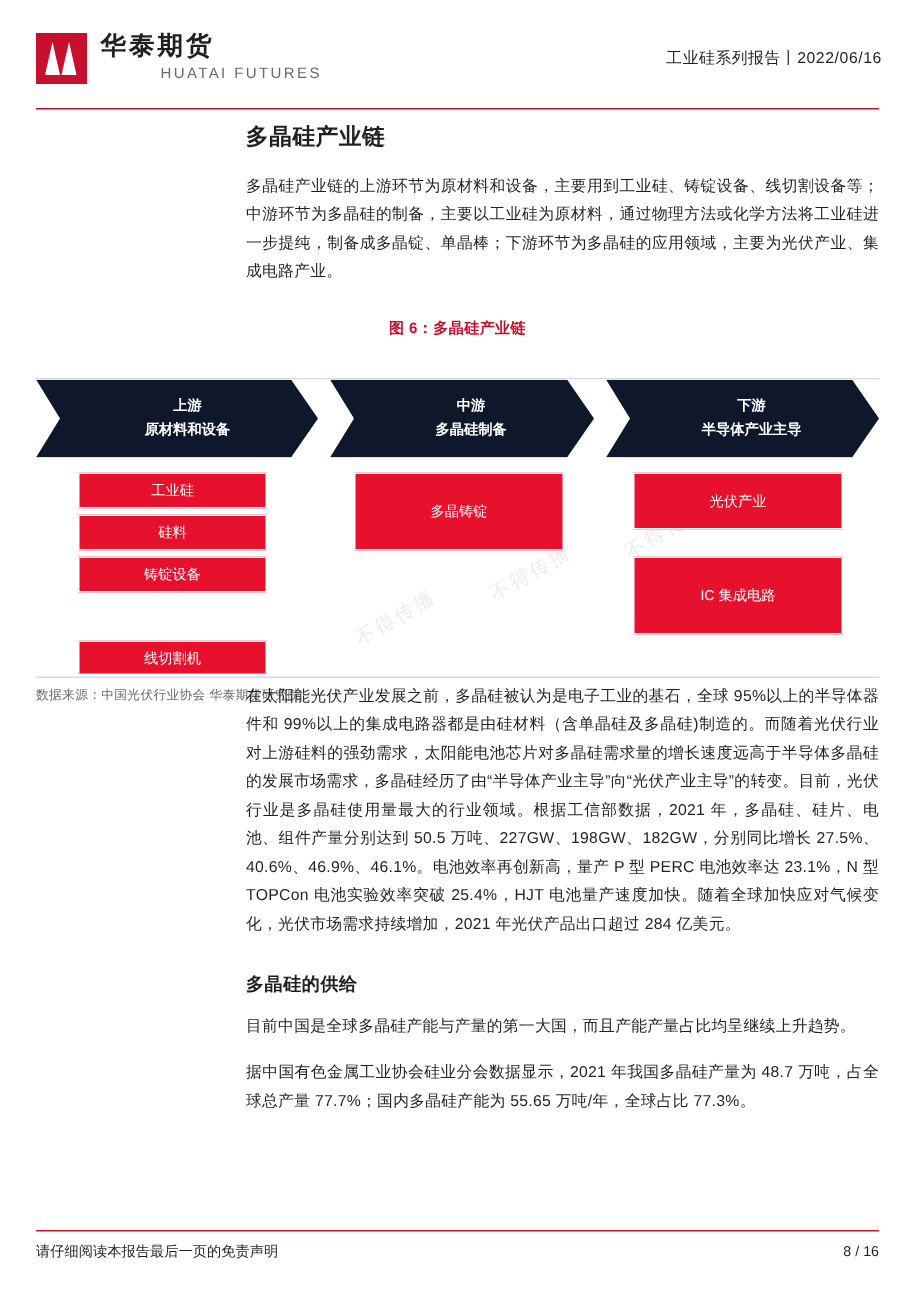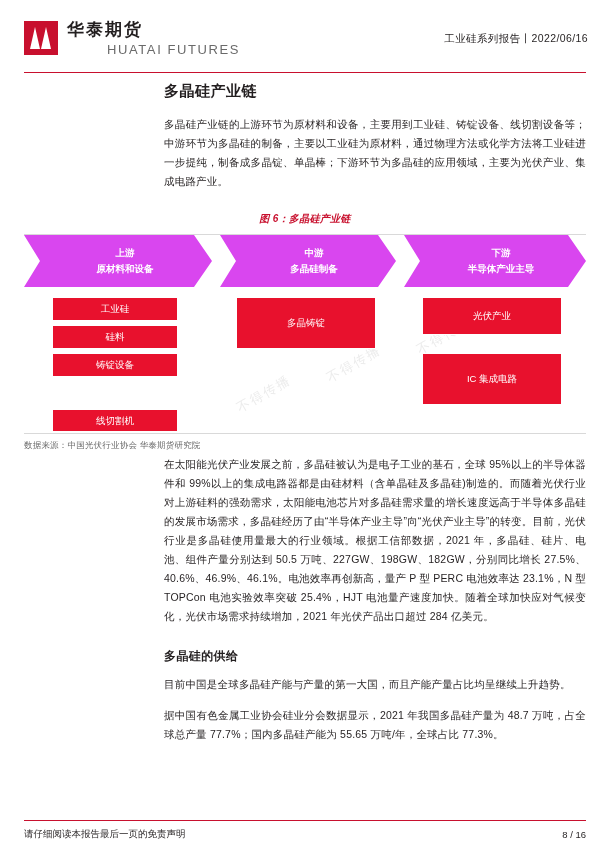--- a/index.html
+++ b/index.html
@@ -65,21 +65,21 @@
     border-bottom: 22px solid #ffffff;
   }
   .logo-text-cn {
     font-size: 17px;
     font-weight: bold;
     letter-spacing: 2px;
     color: #231f20;
     line-height: 1.1;
   }
   .logo-text-en {
-    font-size: 13px;
+    font-size: 10px;
     letter-spacing: 1.6px;
     color: #6a6a6a;
     margin-top: 3px;
     padding-left: 40px;
   }
   .header-right {
     font-size: 10.5px;
     color: #231f20;
     letter-spacing: 0.4px;
     white-space: nowrap;
@@ -121,23 +121,22 @@
     position: absolute;
     left: 24px;
     top: 212px;
     width: 562px;
   }
   .fig-caption {
     font-size: 10px;
     font-weight: bold;
     color: #c8102e;
     text-align: center;
-    margin-bottom: 8px;
+    margin-bottom: 26px;
     letter-spacing: 0.3px;
-    font-style: italic;
   }
   .fig-box {
     position: relative;
     width: 562px;
     height: 196px;
     background: #ffffff;
     overflow: hidden;
   }
   .watermark {
     position: absolute;
@@ -157,21 +156,21 @@
     position: absolute;
     height: 52px;
     color: #ffffff;
     display: flex;
     flex-direction: column;
     align-items: center;
     justify-content: center;
     font-size: 9.5px;
     line-height: 16px;
     font-weight: bold;
-    background: #d946ef;
+    background: #0f172a;
   }
   .chev.c1 {
     left: 0; top: 0; width: 188px;
     clip-path: polygon(0 0, 170px 0, 188px 26px, 170px 52px, 0 52px, 16px 26px);
     padding-left: 14px;
     box-sizing: border-box;
   }
   .chev.c2 {
     left: 196px; top: 0; width: 176px;
     clip-path: polygon(0 0, 158px 0, 176px 26px, 158px 52px, 0 52px, 16px 26px);

